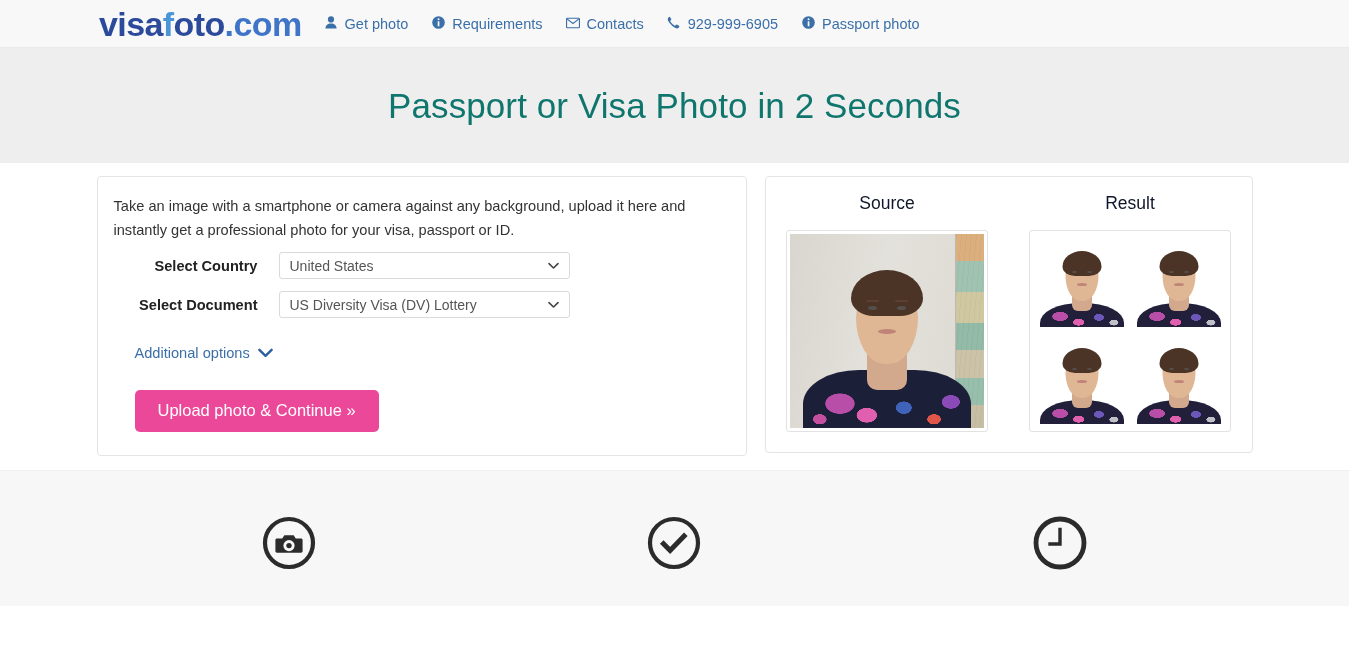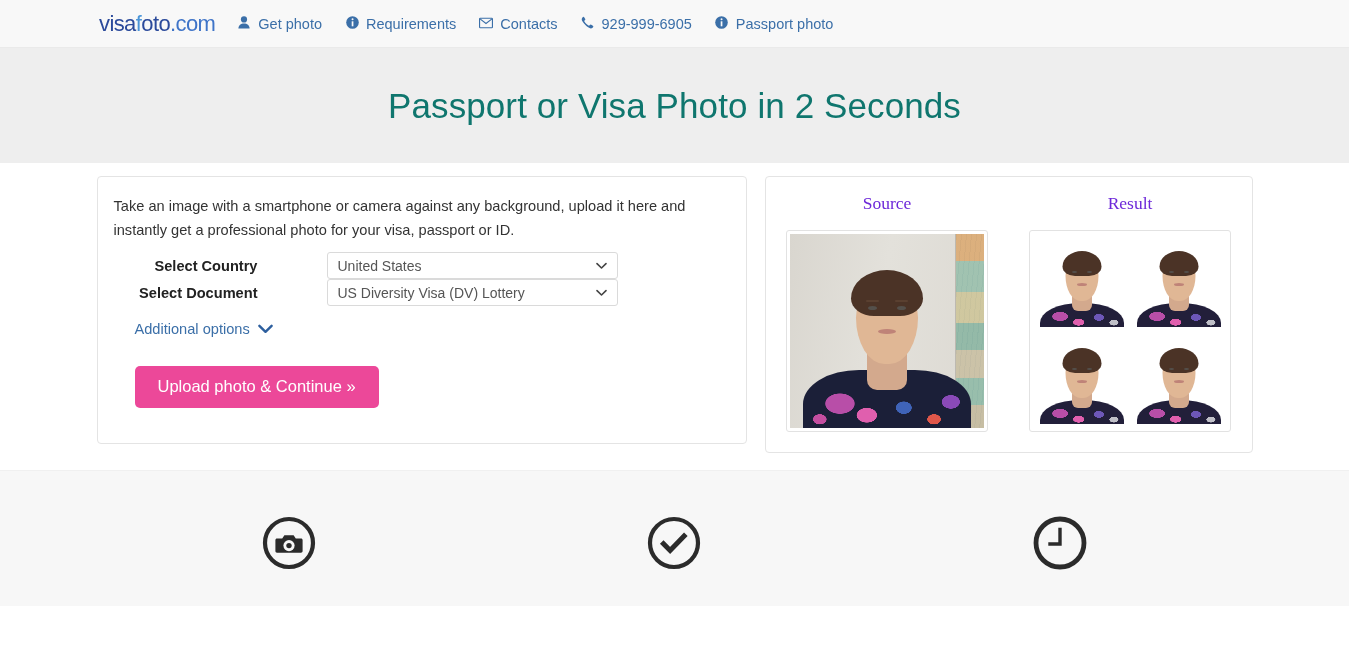--- a/index.html
+++ b/index.html
@@ -16,22 +16,22 @@
   
   .site-header {
     height: 48px;
     background: #f8f8f8;
     border-bottom: 1px solid #eaeaea;
     display: flex;
     align-items: center;
     padding: 0 0 0 99px;
   }
   .brand {
-    font-size: 22px;
-    font-weight: normal;
+    font-size: 34px;
+    font-weight: bold;
     letter-spacing: -0.6px;
     color: #2b4a9b;
     text-decoration: none;
     line-height: 1;
     margin-right: 22px;
     white-space: nowrap;
   }
   .brand .lite { color: #4a95d8; }
   .brand .dot  { color: #3f74c8; }
 
@@ -99,21 +99,21 @@
     font-size: 14.6px;
     line-height: 1.62;
     color: #333333;
     margin: 0 0 10px 0;
     max-width: 600px;
   }
 
   .field-row {
     display: flex;
     align-items: center;
-    gap: 48px;
+    margin-bottom: 12px;
   }
   .field-label {
     width: 165px;
     text-align: right;
     padding-right: 21px;
     font-size: 14.6px;
     font-weight: bold;
     color: #222222;
   }
   .select-box {
@@ -170,23 +170,22 @@
     display: flex;
     justify-content: space-around;
   }
   .preview-col {
     display: flex;
     flex-direction: column;
     align-items: center;
   }
   .preview-title {
     font-size: 17.5px;
-    color: #6d28d9;
+    color: #0f172a;
     margin-bottom: 16px;
-    font-family: Liberation Serif, serif;
   }
   .photo-frame {
     border: 1px solid #e2e2e2;
     border-radius: 3px;
     padding: 3px;
     background: #ffffff;
   }
 
   
   .src-photo {

